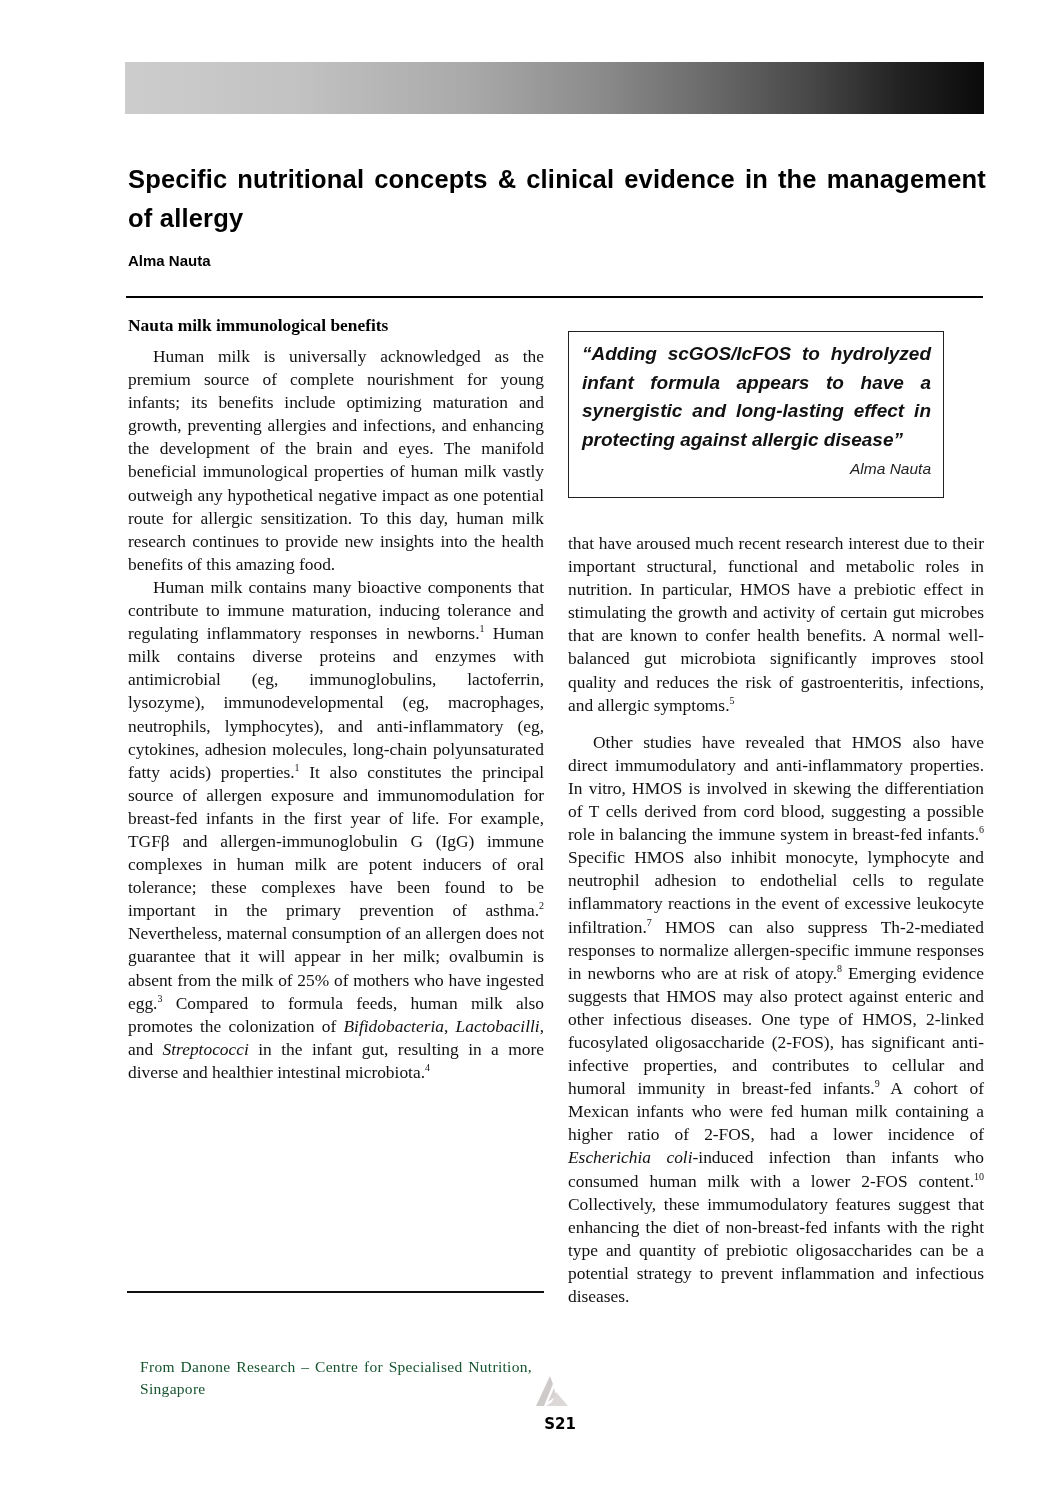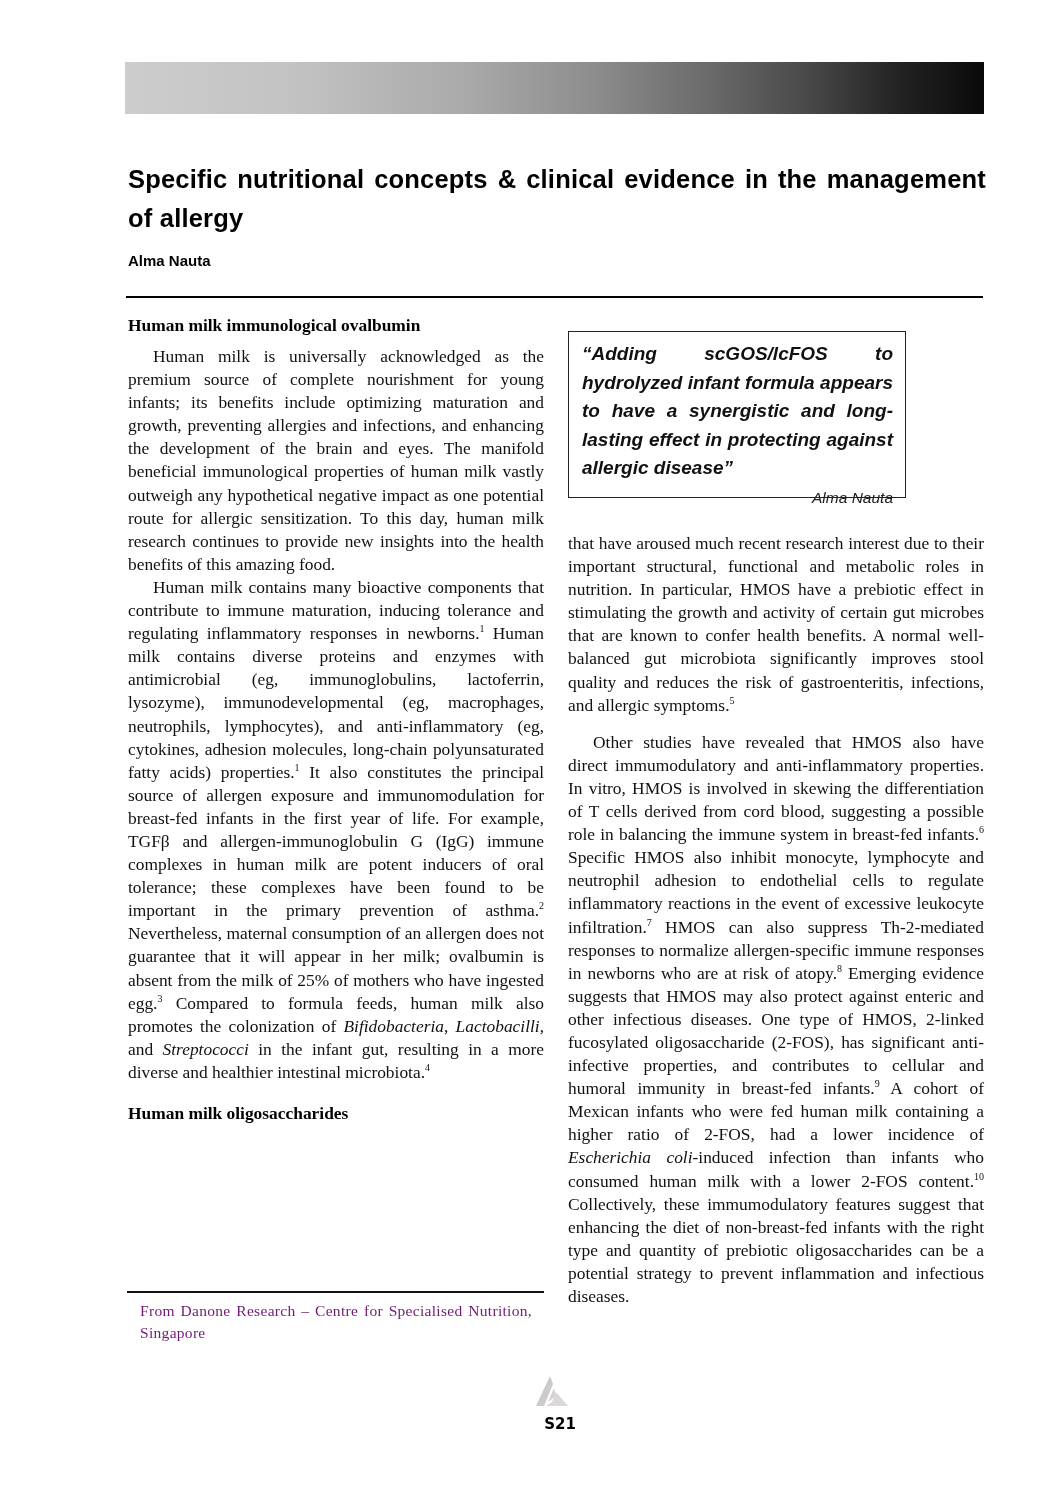--- a/index.html
+++ b/index.html
@@ -29,58 +29,57 @@
   .col h3 {
     margin: 0 0 8px 0; font-family: "Liberation Serif", serif; font-weight: bold;
     font-size: 17.4px; line-height: 23px; color: #000; text-align: left;
   }
   .col p { margin: 0; text-indent: 25px; }
   .col p + p { }
   .col p.noindent { text-indent: 0; }
   .col p + h3 { margin-top: 18px; }
   sup { font-size: 10px; line-height: 0; vertical-align: 7px; }
   .quote-box {
-    position: absolute; left: 568px; top: 331px; width: 338px; height: 167px;
+    position: absolute; left: 568px; top: 331px; width: 376px; height: 167px;
     border: 1.5px solid #222; box-sizing: border-box; padding: 8px 12px 8px 13px;
   }
   .quote-text {
     font-family: "Liberation Sans", sans-serif; font-weight: bold; font-style: italic;
     font-size: 19px; line-height: 28.5px; text-align: justify; text-align-last: left; color: #111;
   }
   .quote-attr {
     font-family: "Liberation Sans", sans-serif; font-style: italic; font-size: 15.5px;
     text-align: right; margin-top: 6px; color: #222;
   }
   .foot-rule { position: absolute; left: 127px; top: 1291px; width: 417px; height: 2px; background: #111; }
   .affiliation {
-    position: absolute; left: 140px; top: 1300px; width: 392px;
+    position: absolute; left: 140px; top: 1356px; width: 392px;
     font-family: "Liberation Serif", serif; font-size: 15.5px; line-height: 22px;
-    color: #701a75; text-align: justify; text-align-last: left; letter-spacing: 0.3px;
+    color: #14532d; text-align: justify; text-align-last: left; letter-spacing: 0.3px;
   }
   .logo { position: absolute; left: 534px; top: 1374px; width: 36px; height: 34px; }
   .page-number {
     position: absolute; left: 532px; top: 1415px; width: 44px; text-align: right;
     font-family: "DejaVu Sans", sans-serif; font-weight: bold; font-size: 15px; color: #000;
   }
   i { font-style: italic; }
 </style>
 </head>
 <body>
 
 <div class="header-bar"></div>
 
 <div class="title">Specific nutritional concepts &amp; clinical evidence in the management of allergy</div>
 <div class="author">Alma Nauta</div>
 <div class="top-rule"></div>
 
 <div class="col col-left">
-  <h3>Human milk immunological ovalbumin</h3>
+  <h3>Nauta milk immunological benefits</h3>
   <p>Human milk is universally acknowledged as the premium source of complete nourishment for young infants; its benefits include optimizing maturation and growth, preventing allergies and infections, and enhancing the development of the brain and eyes. The manifold beneficial immunological properties of human milk vastly outweigh any hypothetical negative impact as one potential route for allergic sensitization. To this day, human milk research continues to provide new insights into the health benefits of this amazing food.</p>
   <p><span>Human milk contains many bioactive components that contribute to immune maturation, inducing tolerance and regulating inflammatory responses in newborns.</span><sup>1</sup><span> Human milk contains diverse proteins and enzymes with antimicrobial (eg, immunoglobulins, lactoferrin, lysozyme), immunodevelopmental (eg, macrophages, neutrophils, lymphocytes), and anti-inflammatory (eg, cytokines, adhesion molecules, long-chain polyunsaturated fatty acids) properties.</span><sup>1</sup><span> It also constitutes the principal source of allergen exposure and immunomodulation for breast-fed infants in the first year of life. For example, TGFβ and allergen-immunoglobulin G (IgG) immune complexes in human milk are potent inducers of oral tolerance; these complexes have been found to be important in the primary prevention of asthma.</span><sup>2</sup><span> Nevertheless, maternal consumption of an allergen does not guarantee that it will appear in her milk; ovalbumin is absent from the milk of 25% of mothers who have ingested egg.</span><sup>3</sup><span> Compared to formula feeds, human milk also promotes the colonization of </span><i>Bifidobacteria</i><span>, </span><i>Lactobacilli</i><span>, and </span><i>Streptococci</i><span> in the infant gut, resulting in a more diverse and healthier intestinal microbiota.</span><sup>4</sup></p>
-  <h3>Human milk oligosaccharides</h3>
 </div>
 
 <div class="quote-box">
   <div class="quote-text">“Adding scGOS/lcFOS to hydrolyzed infant formula appears to have a synergistic and long-lasting effect in protecting against allergic disease”</div>
   <div class="quote-attr">Alma Nauta</div>
 </div>
 
 <div class="col col-right">
   <p class="noindent"><span>that have aroused much recent research interest due to their important structural, functional and metabolic roles in nutrition. In particular, HMOS have a prebiotic effect in stimulating the growth and activity of certain gut microbes that are known to confer health benefits. A normal well-balanced gut microbiota significantly improves stool quality and reduces the risk of gastroenteritis, infections, and allergic symptoms.</span><sup>5</sup></p>
   <p style="margin-top:14px"><span>Other studies have revealed that HMOS also have direct immumodulatory and anti-inflammatory properties. In vitro, HMOS is involved in skewing the differentiation of T cells derived from cord blood, suggesting a possible role in balancing the immune system in breast-fed infants.</span><sup>6</sup><span> Specific HMOS also inhibit monocyte, lymphocyte and neutrophil adhesion to endothelial cells to regulate inflammatory reactions in the event of excessive leukocyte infiltration.</span><sup>7</sup><span> HMOS can also suppress Th-2-mediated responses to normalize allergen-specific immune responses in newborns who are at risk of atopy.</span><sup>8</sup><span> Emerging evidence suggests that HMOS may also protect against enteric and other infectious diseases. One type of HMOS, 2-linked fucosylated oligosaccharide (2-FOS), has significant anti-infective properties, and contributes to cellular and humoral immunity in breast-fed infants.</span><sup>9</sup><span> A cohort of Mexican infants who were fed human milk containing a higher ratio of 2-FOS, had a lower incidence of </span><i>Escherichia coli</i><span>-induced infection than infants who consumed human milk with a lower 2-FOS content.</span><sup>10</sup><span> Collectively, these immumodulatory features suggest that enhancing the diet of non-breast-fed infants with the right type and quantity of prebiotic oligosaccharides can be a potential strategy to prevent inflammation and infectious diseases.</span></p>

